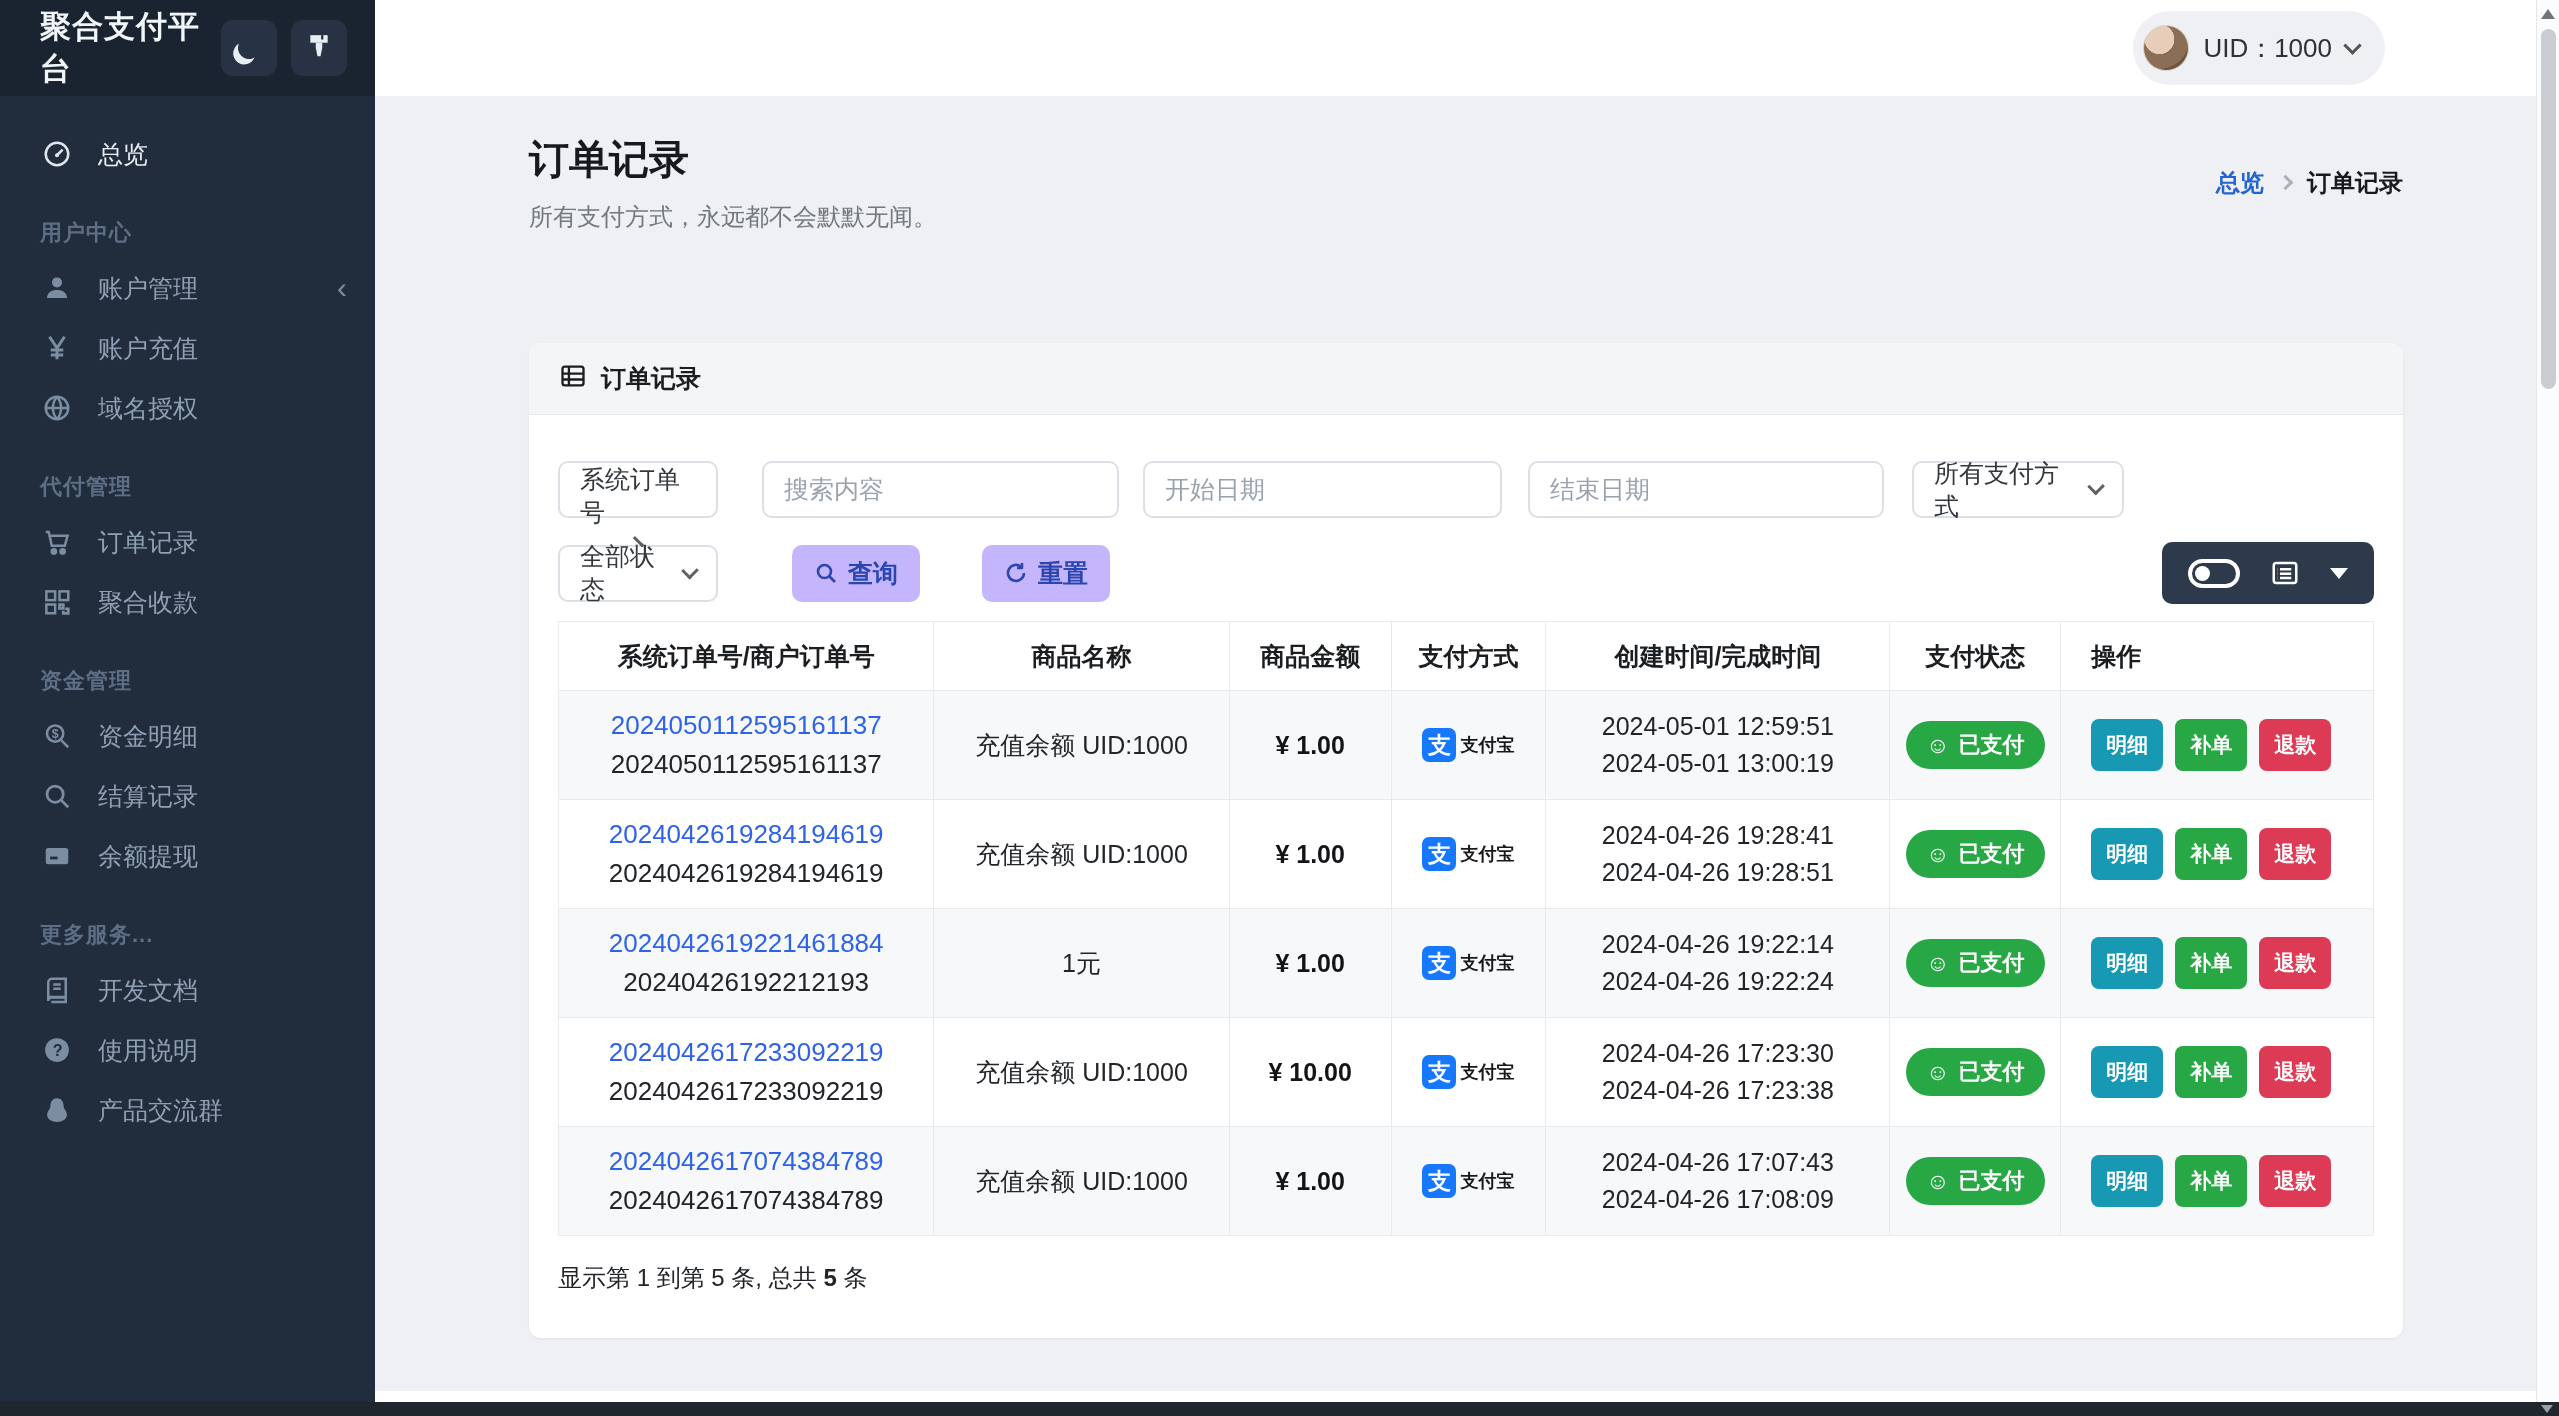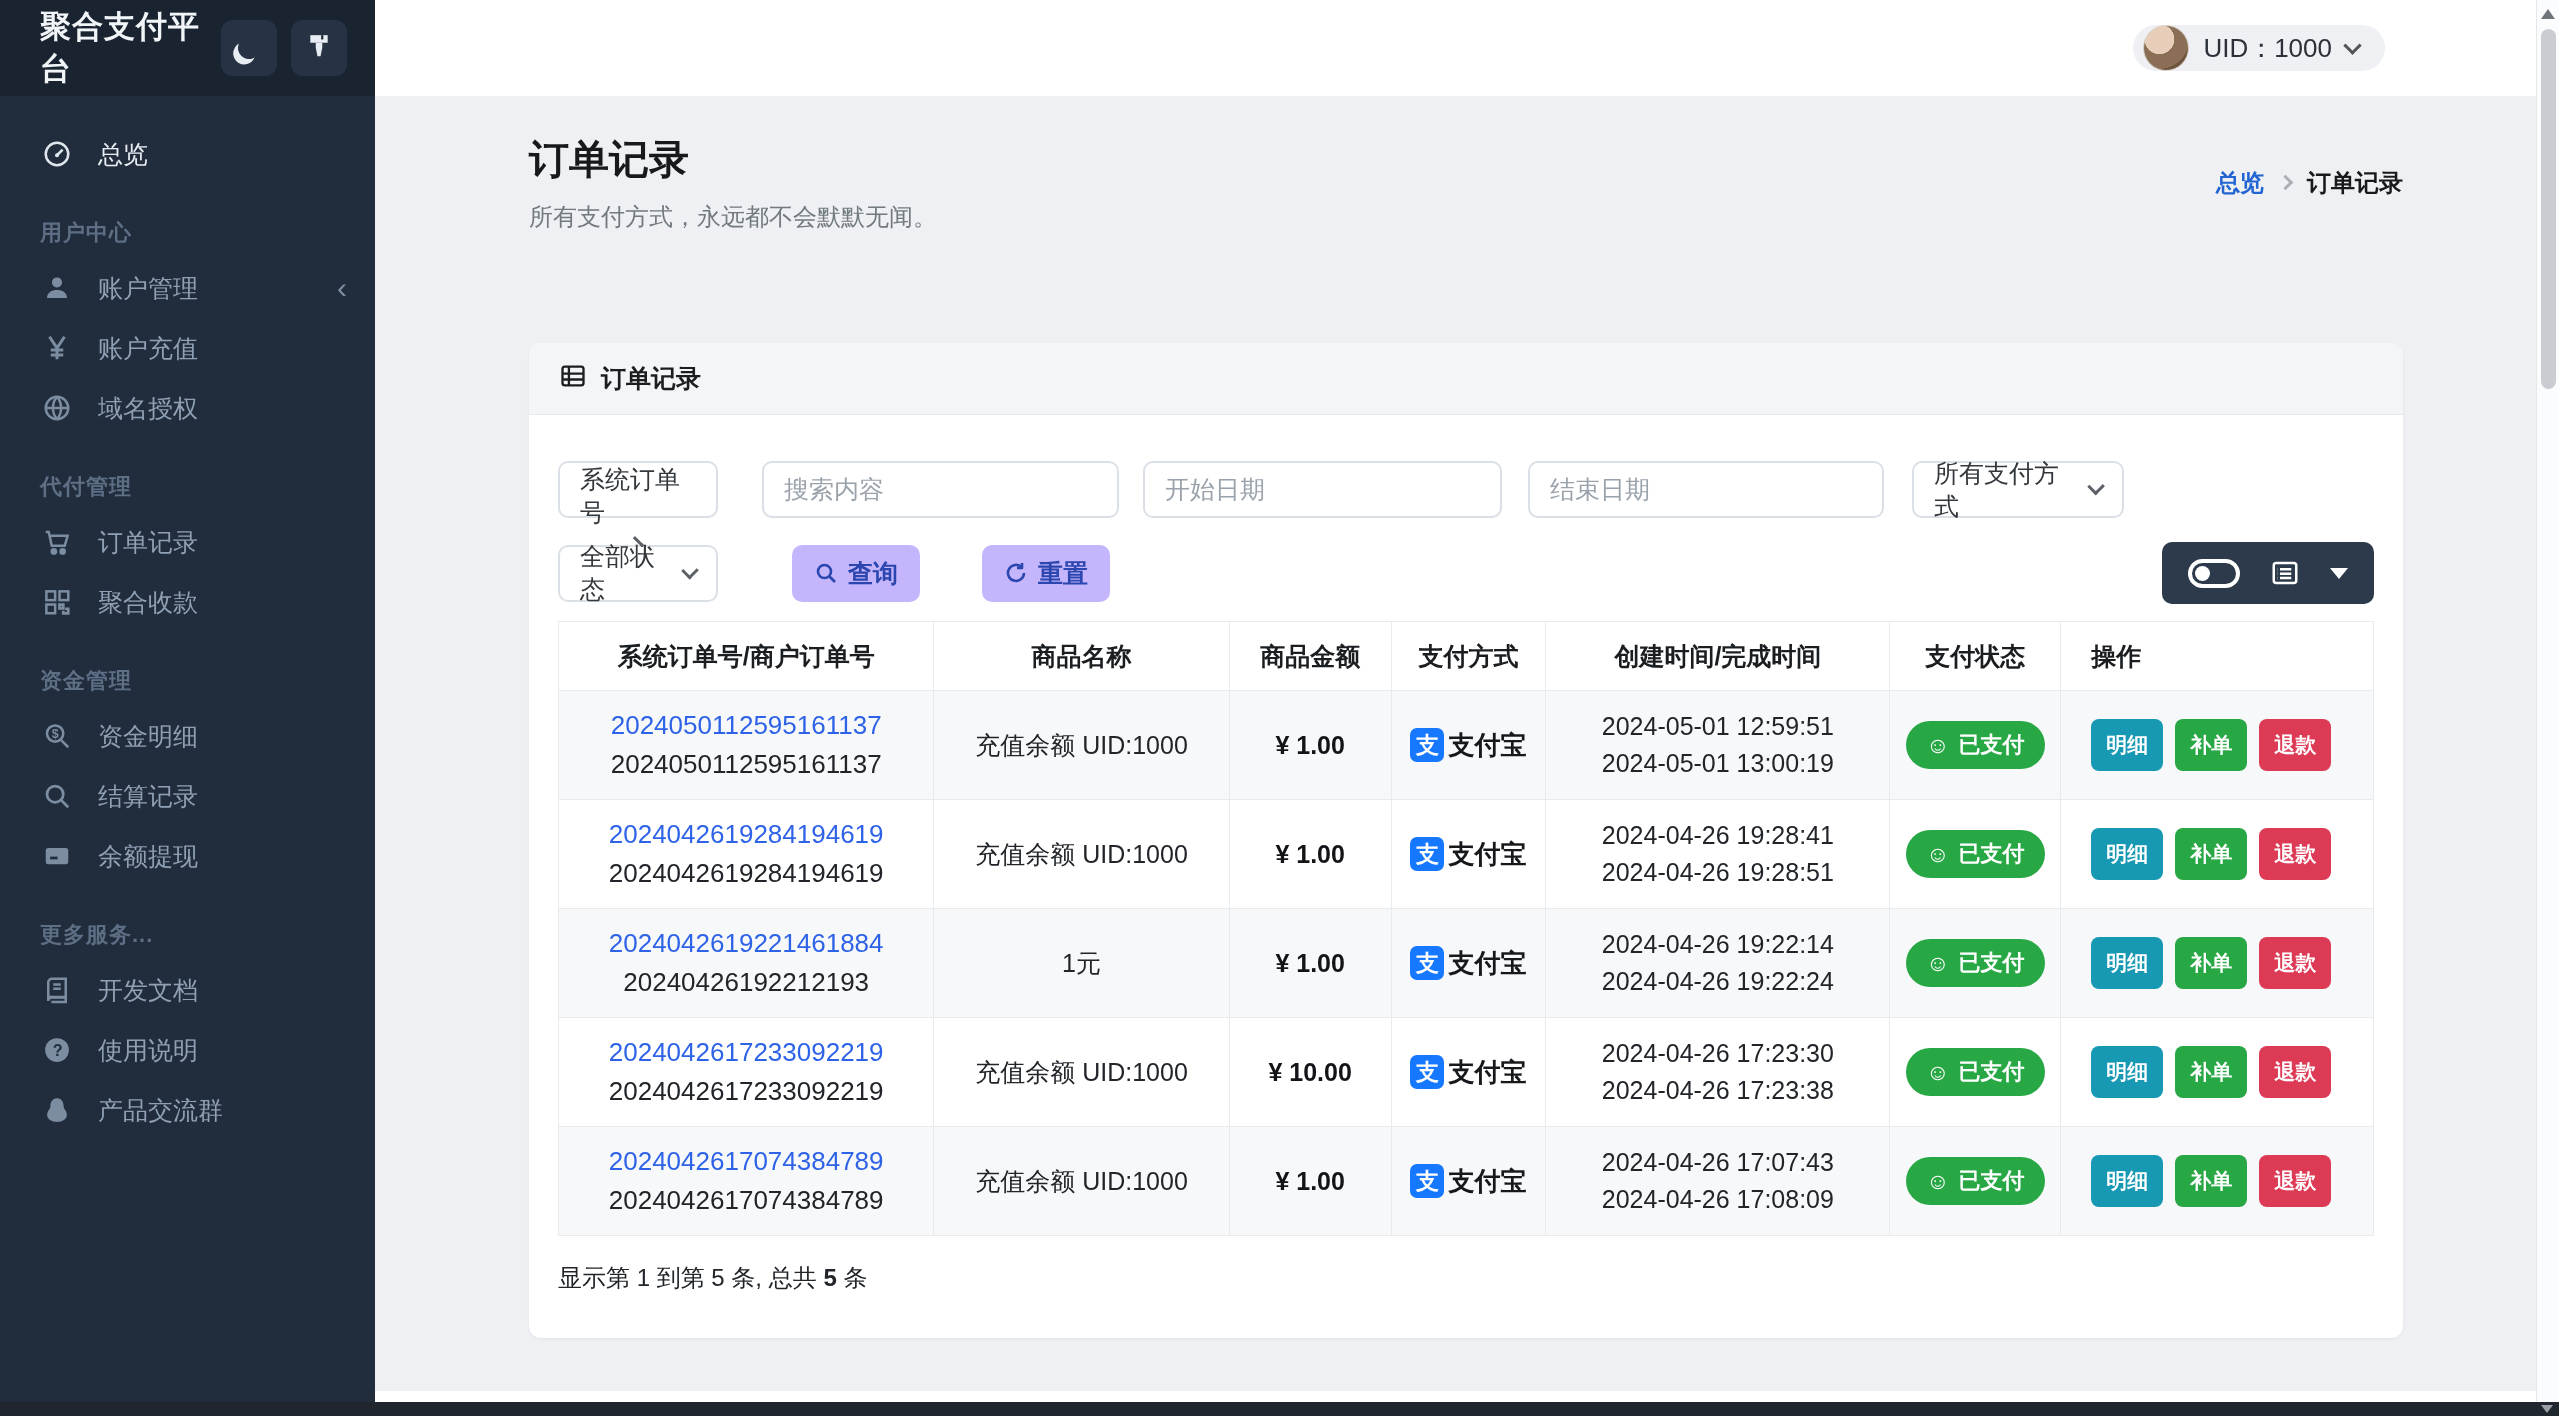--- a/index.html
+++ b/index.html
@@ -17,21 +17,21 @@
   .s-item { display:flex; align-items:center; gap:26px; height:60px; padding:0 28px 0 42px; color:#90a0b4; font-size:25px; cursor:pointer; text-decoration:none; }
   .s-item .ic { width:30px; height:30px; flex:none; color:#7c8da2; display:flex; align-items:center; justify-content:center; }
   .s-item .ic svg { width:30px; height:30px; }
   .s-item.active { color:#e9eef4; }
   .s-item.active .ic { color:#dfe6ee; }
   .clps { margin-left:auto; color:#7c8da2; font-size:30px; line-height:1; }
 
   
   .main { flex:1; display:flex; flex-direction:column; min-width:0; }
   .topbar { height:96px; flex:none; background:#fff; display:flex; align-items:center; justify-content:flex-end; padding-right:174px; }
-  .uid-pill { background:#eef0f3; border-radius:999px; height:46px; display:flex; align-items:center; gap:14px; padding:0 26px 0 10px; cursor:pointer; }
+  .uid-pill { background:#eef0f3; border-radius:999px; height:74px; display:flex; align-items:center; gap:14px; padding:0 26px 0 10px; cursor:pointer; }
   .avatar { width:46px; height:46px; border-radius:50%; background:radial-gradient(circle at 35% 30%, #e8cdb8 0 35%, #8a6f56 36% 70%, #6e543c 71%); border:1px solid #d8cfc5; }
   .uid-txt { font-size:26px; color:#2c3038; }
   .chev { width:13px; height:13px; border-right:3px solid #555; border-bottom:3px solid #555; transform:rotate(45deg) translate(-2px,-2px); }
 
   .content { flex:1; padding:36px 156px 0 154px; background:#eef0f3; }
   .page-head { display:flex; justify-content:space-between; align-items:center; }
   .pg-title { font-size:40px; font-weight:bold; color:#17191c; }
   .pg-sub { font-size:24px; color:#72797f; margin-top:14px; }
   .crumbs { display:flex; align-items:center; gap:16px; font-size:24px; }
   .crumb-home { color:#2264d1; font-weight:bold; text-decoration:none; cursor:pointer; }
@@ -72,21 +72,21 @@
   th, td { border:1px solid #e7ebee; }
   thead th { height:69px; font-size:25px; font-weight:bold; color:#1b1e21; text-align:center; background:#fff; }
   thead th.t-left { text-align:left; padding-left:30px; }
   tbody td { height:109px; text-align:center; font-size:25px; color:#212529; }
   tbody tr:nth-child(odd) { background:#f7f8f9; }
   .ord-link { color:#2e63e7; text-decoration:none; font-size:26px; display:block; cursor:pointer; }
   .ord-sub { font-size:26px; margin-top:8px; }
   .amt { font-weight:bold; color:#121417; }
   .pay-wrap { display:flex; align-items:center; justify-content:center; gap:4px; }
   .alipay-ic { width:34px; height:34px; border-radius:7px; background:#1677ff; color:#fff; font-size:23px; font-weight:bold; display:flex; align-items:center; justify-content:center; }
-  .pay-name { font-weight:bold; font-size:26px; color:#16181b; }
+  .pay-name { font-weight:bold; font-size:18px; color:#16181b; }
   .tline + .tline { margin-top:8px; }
   .badge { background:#28a745; color:#fff; border-radius:999px; font-size:22px; font-weight:bold; display:inline-flex; align-items:center; gap:9px; padding:9px 20px; }
   .smile { font-size:23px; line-height:1; }
   .act-cell { text-align:left; padding-left:30px; }
   .abtn { border:none; border-radius:8px; color:#fff; font-size:21px; font-weight:bold; padding:12px 15px; cursor:pointer; font-family:inherit; }
   .abtn + .abtn { margin-left:12px; }
   .abtn.info { background:#1799b3; }
   .abtn.success { background:#28a745; }
   .abtn.danger { background:#dc3a55; }
 

